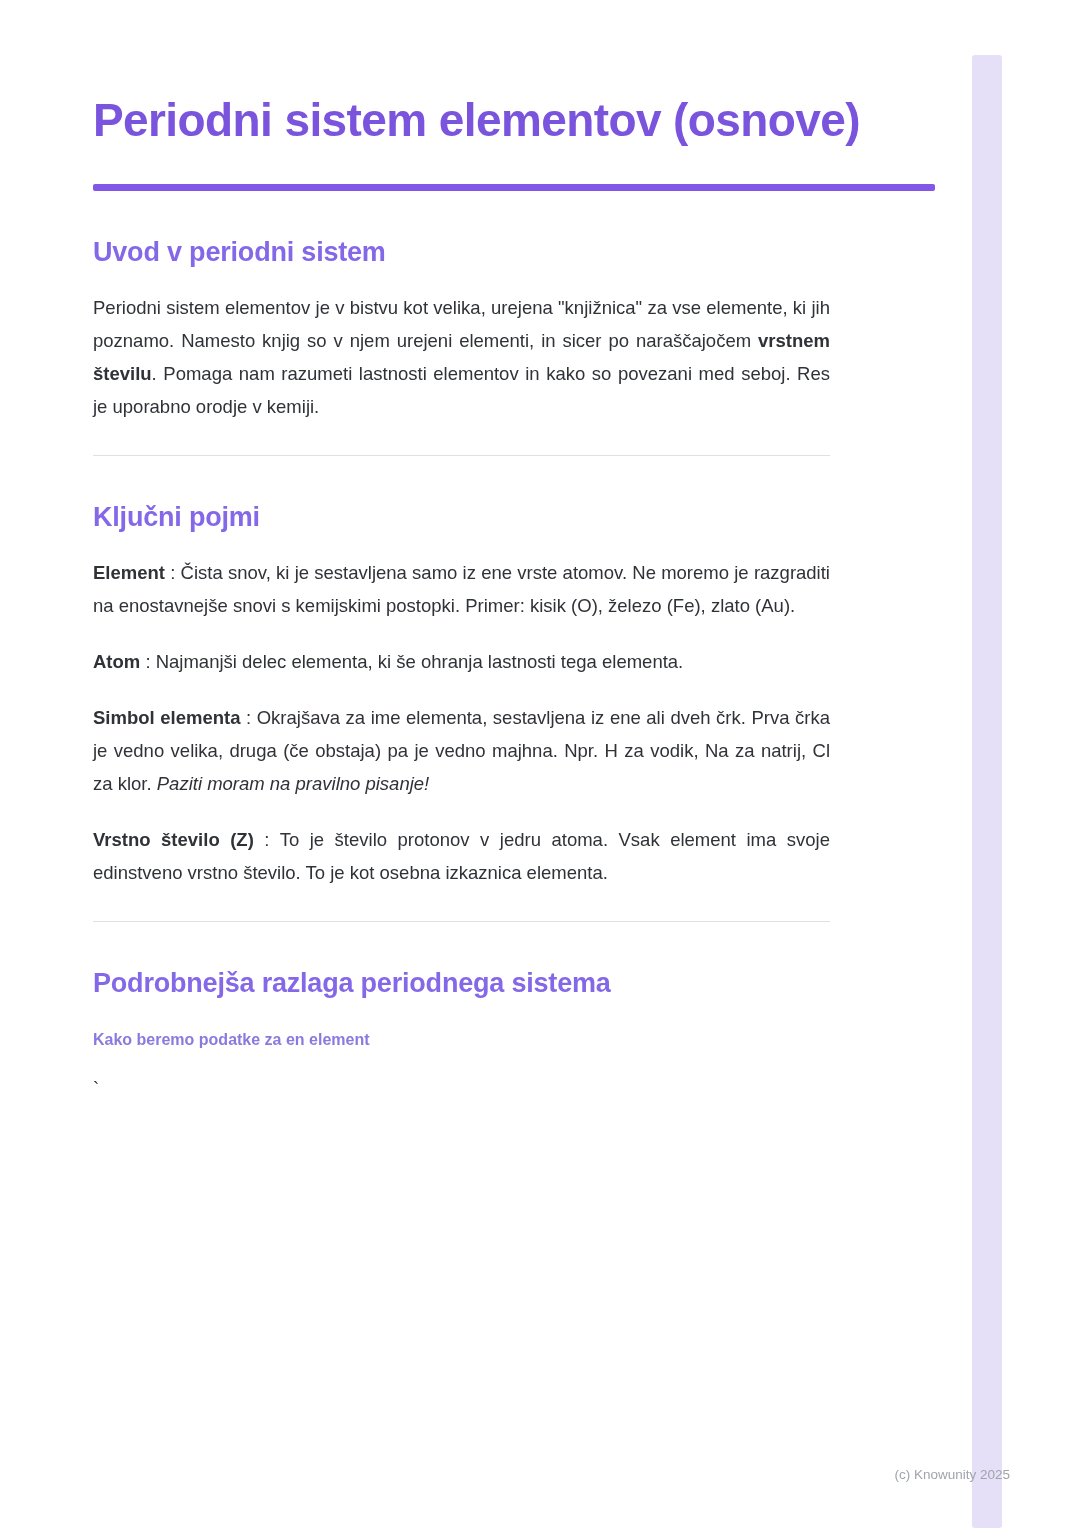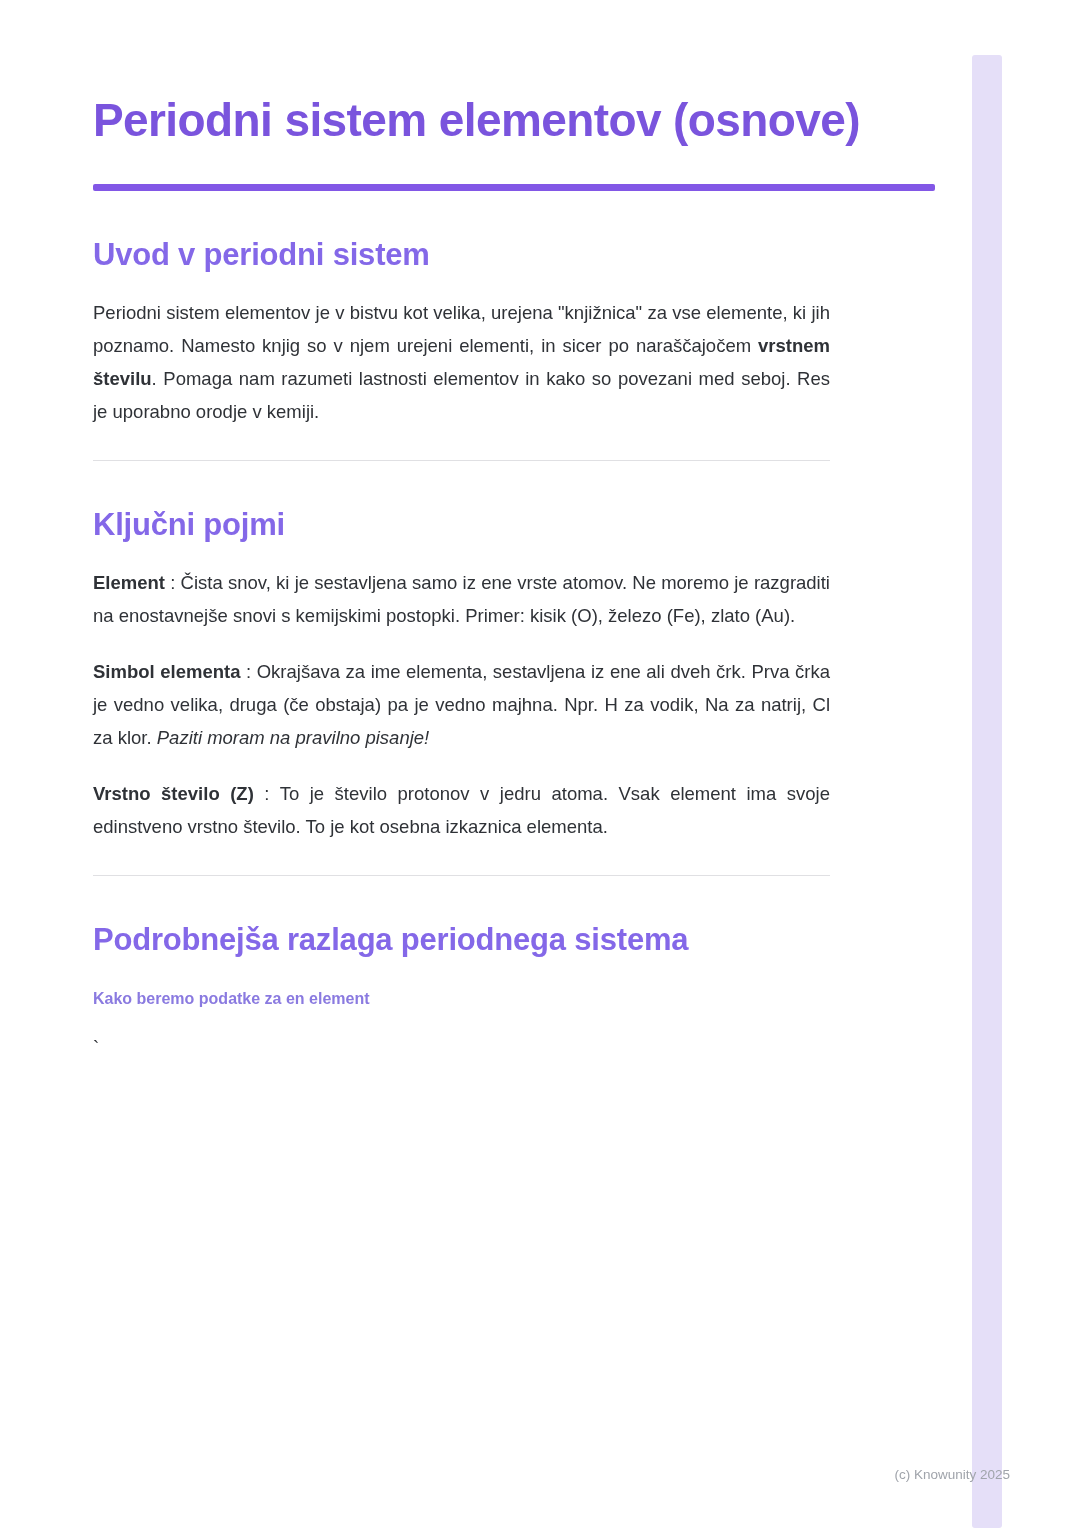--- a/index.html
+++ b/index.html
@@ -38,21 +38,21 @@
   }
   .title-rule {
     margin-top: 36px;
     width: 842px;
     height: 7px;
     border-radius: 2px;
     background: var(--rule-color, #8257e6);
   }
   .h2 {
     margin-top: 46px;
-    font-size: 31px;
+    font-size: 27px;
     font-weight: 700;
     letter-spacing: -0.2px;
     color: var(--heading-color, #8468e8);
   }
   .h3 {
     margin-top: 32px;
     font-size: 16px;
     font-weight: 700;
     color: var(--subheading-color, #8a7ae0);
   }
@@ -89,20 +89,21 @@
 
   <div class="content">
     <h1 class="title">Periodni sistem elementov (osnove)</h1>
     <div class="title-rule"></div>
     <div>
         <div class="h2">Uvod v periodni sistem</div>
         <p class="para"><span>Periodni sistem elementov je v bistvu kot velika, urejena "knjižnica" za vse elemente, ki jih poznamo. Namesto knjig so v njem urejeni elementi, in sicer po naraščajočem </span><span class="b">vrstnem številu</span><span>. Pomaga nam razumeti lastnosti elementov in kako so povezani med seboj. Res je uporabno orodje v kemiji.</span></p>
         <hr class="divider">
         <div class="h2">Ključni pojmi</div>
         <p class="para"><span class="b">Element</span><span> : Čista snov, ki je sestavljena samo iz ene vrste atomov. Ne moremo je razgraditi na enostavnejše snovi s kemijskimi postopki. Primer: kisik (O), železo (Fe), zlato (Au).</span></p>
+        <p class="para"><span class="b">Atom</span><span> : Najmanjši delec elementa, ki še ohranja lastnosti tega elementa.</span></p>
         <p class="para"><span class="b">Simbol elementa</span><span> : Okrajšava za ime elementa, sestavljena iz ene ali dveh črk. Prva črka je vedno velika, druga (če obstaja) pa je vedno majhna. Npr. H za vodik, Na za natrij, Cl za klor. </span><span class="i">Paziti moram na pravilno pisanje!</span></p>
         <p class="para"><span class="b">Vrstno število (Z)</span><span> : To je število protonov v jedru atoma. Vsak element ima svoje edinstveno vrstno število. To je kot osebna izkaznica elementa.</span></p>
         <hr class="divider">
         <div class="h2">Podrobnejša razlaga periodnega sistema</div>
         <div class="h3">Kako beremo podatke za en element</div>
         <p class="para"><span>`</span></p>
       </div>
   </div>
 
   <div class="footer">(c) Knowunity 2025</div>

